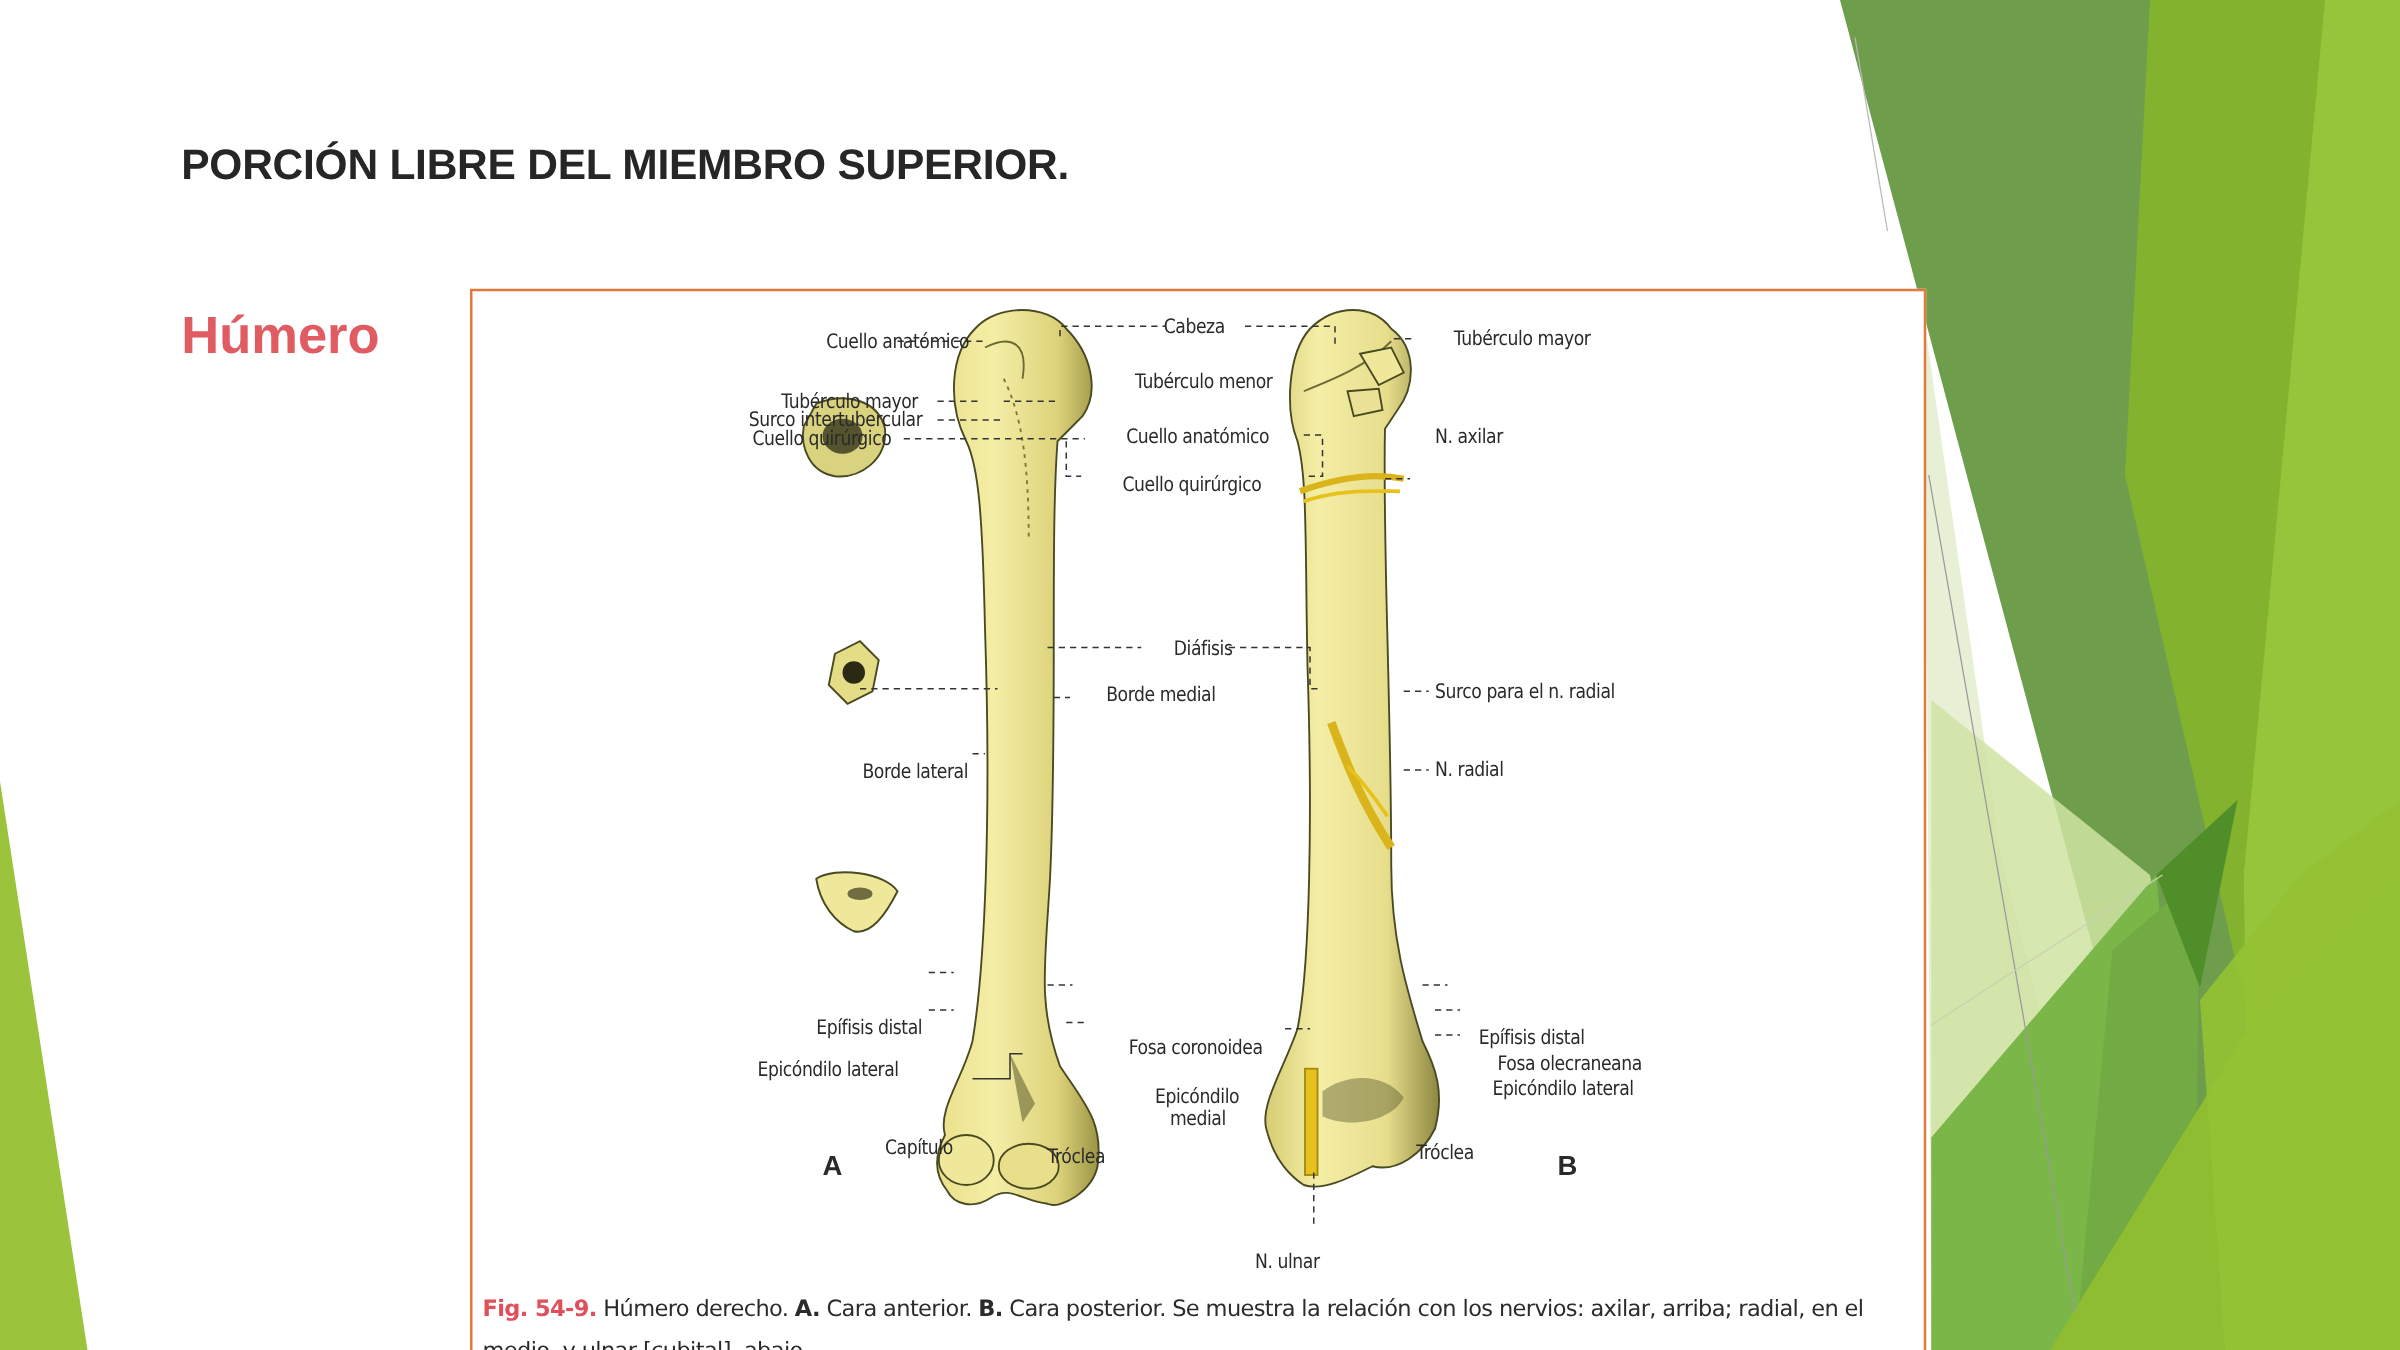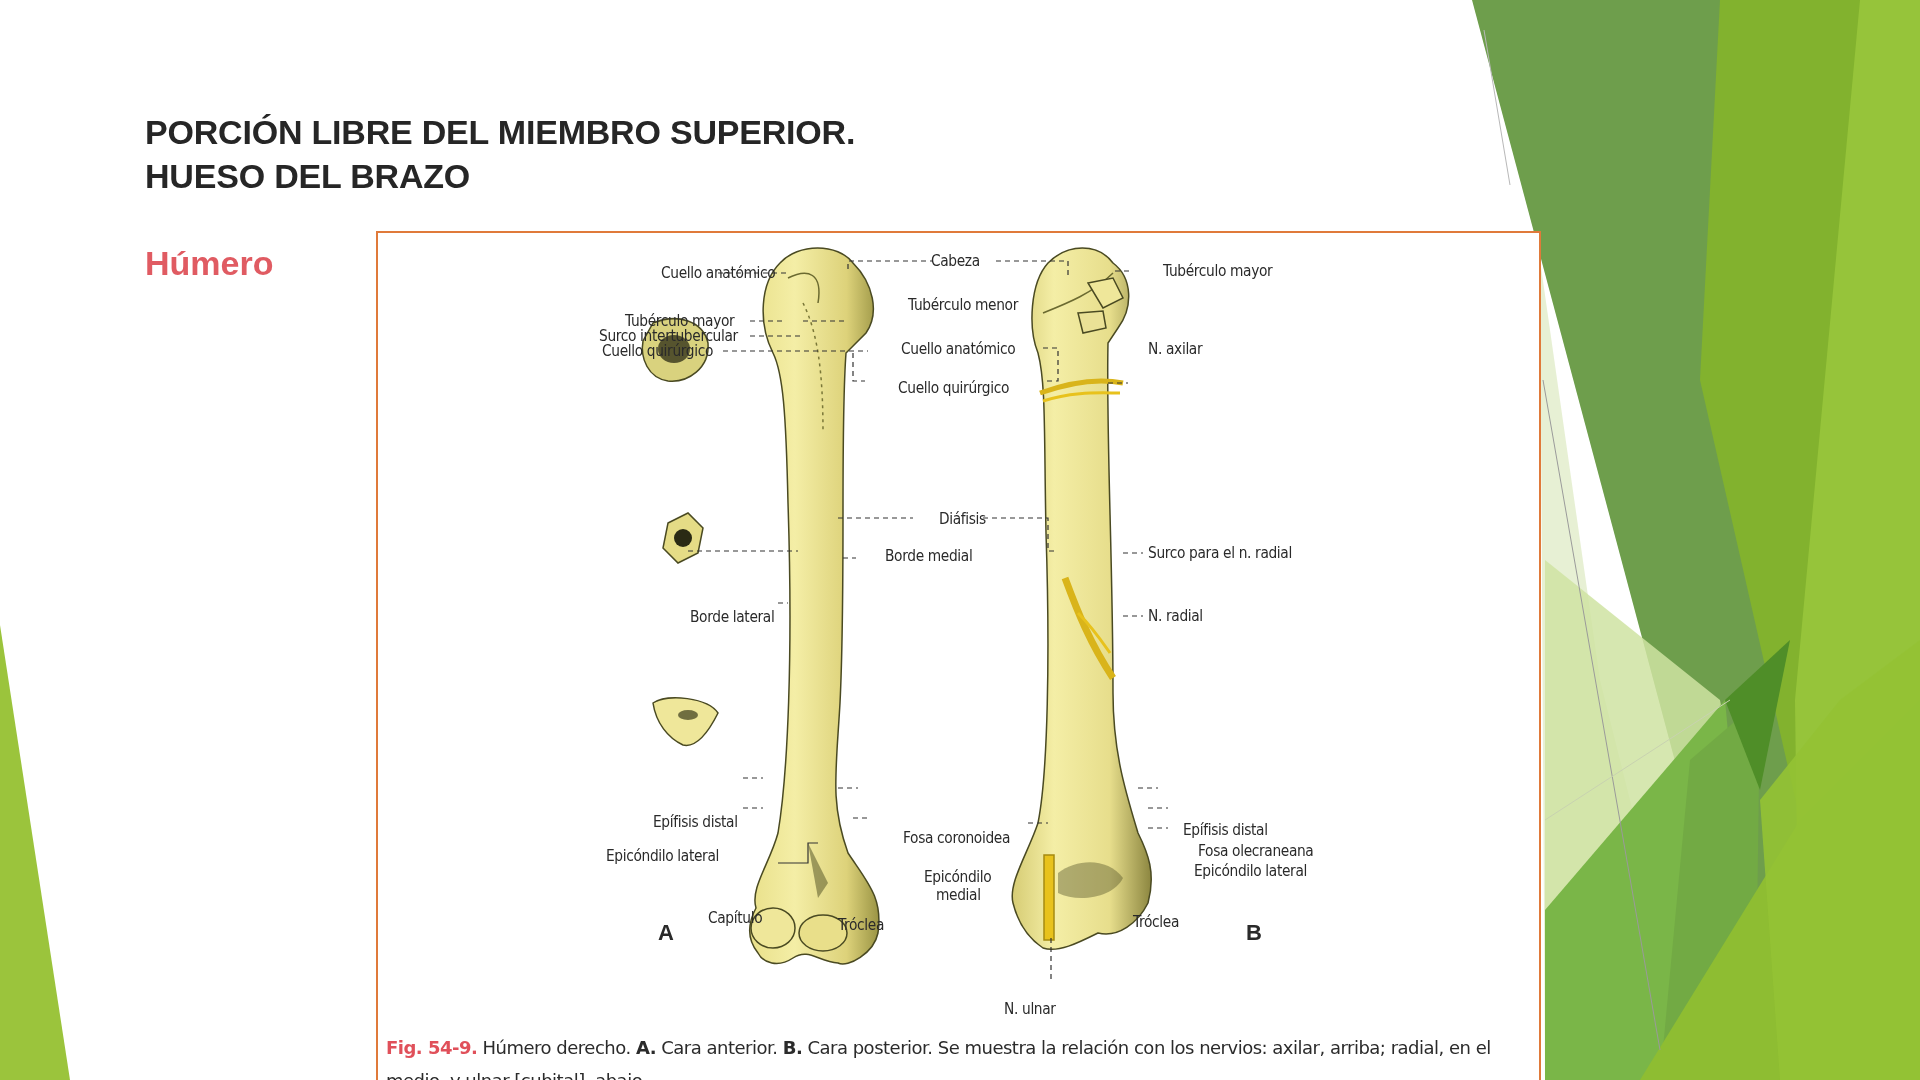--- a/index.html
+++ b/index.html
@@ -12,21 +12,21 @@
   .title {
     position: absolute; left: 145px; top: 98px;
     font-family: "Liberation Sans", sans-serif;
     font-weight: bold; font-size: 34px; line-height: 44px; color: #262626;
     letter-spacing: -0.2px;
     margin-top: 12px;
   }
   .subtitle {
     position: absolute; left: 145px; top: 244px;
     font-family: "Liberation Sans", sans-serif;
-    font-weight: bold; font-size: 34px; color: #e05b62;
+    font-weight: bold; font-size: 42px; color: #e05b62;
   }
   .figure {
     position: absolute; left: 376px; top: 190px; width: 1165px; height: 1026px;
     border: 2px solid #e07a3a; background: #ffffff; box-sizing: border-box; margin-top: 41px;
   }
   .figure svg.art { position: absolute; left: 0; top: 0; }
   .lbl {
     position: absolute; font-family: "DejaVu Sans", sans-serif;
     font-size: 16px; color: #2a2a2a; white-space: nowrap; letter-spacing: -0.4px;
     transform: scaleX(0.86); transform-origin: left center;
@@ -65,21 +65,20 @@
   <polygon points="1640,1080 1800,820 1920,700 1920,1080" fill="#8ebd32"></polygon>
   <polygon points="1760,800 1840,700 1920,640 1920,1080 1780,1080" fill="#94c234" opacity="0.9"></polygon>
   <line x1="1484" y1="30" x2="1510" y2="185" stroke="#b8b8b8" stroke-width="1"></line>
   <line x1="1543" y1="380" x2="1660" y2="1050" stroke="#9a9a9a" stroke-width="1"></line>
   <line x1="1545" y1="820" x2="1730" y2="700" stroke="#c8d2b0" stroke-width="1"></line>
   <line x1="1170" y1="1080" x2="1210" y2="1055" stroke="#c8c8c8" stroke-width="1"></line>
 </svg>
 
 <div class="title">
   <div>PORCIÓN LIBRE DEL MIEMBRO SUPERIOR.</div>
-  <div>HUESO DEL BRAZO</div>
 </div>
 <div class="subtitle">Húmero</div>
 
 <div class="figure">
   <svg class="art" width="1161" height="860" viewBox="0 0 1161 860">
     <defs>
       <linearGradient id="boneA" x1="0" x2="1" y1="0" y2="0">
         <stop offset="0" stop-color="#e9e08a"></stop>
         <stop offset="0.35" stop-color="#f4eea6"></stop>
         <stop offset="0.75" stop-color="#ddd27a"></stop>

